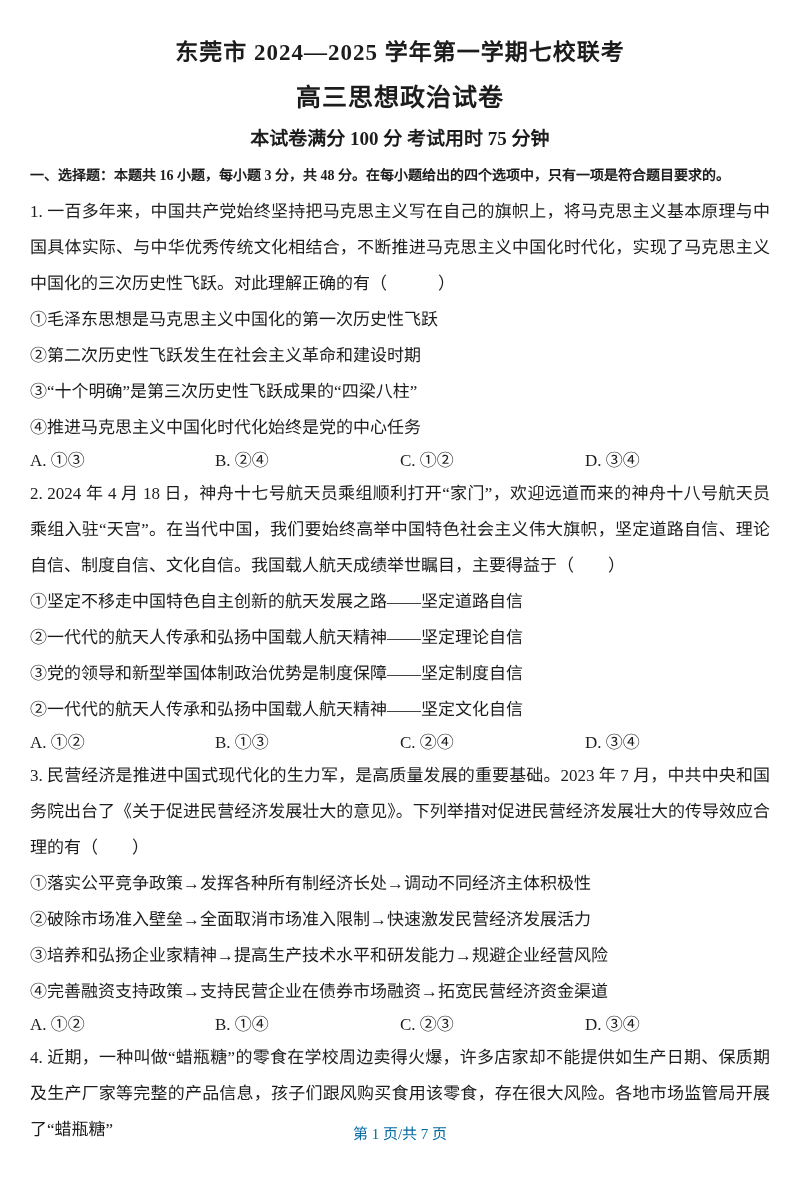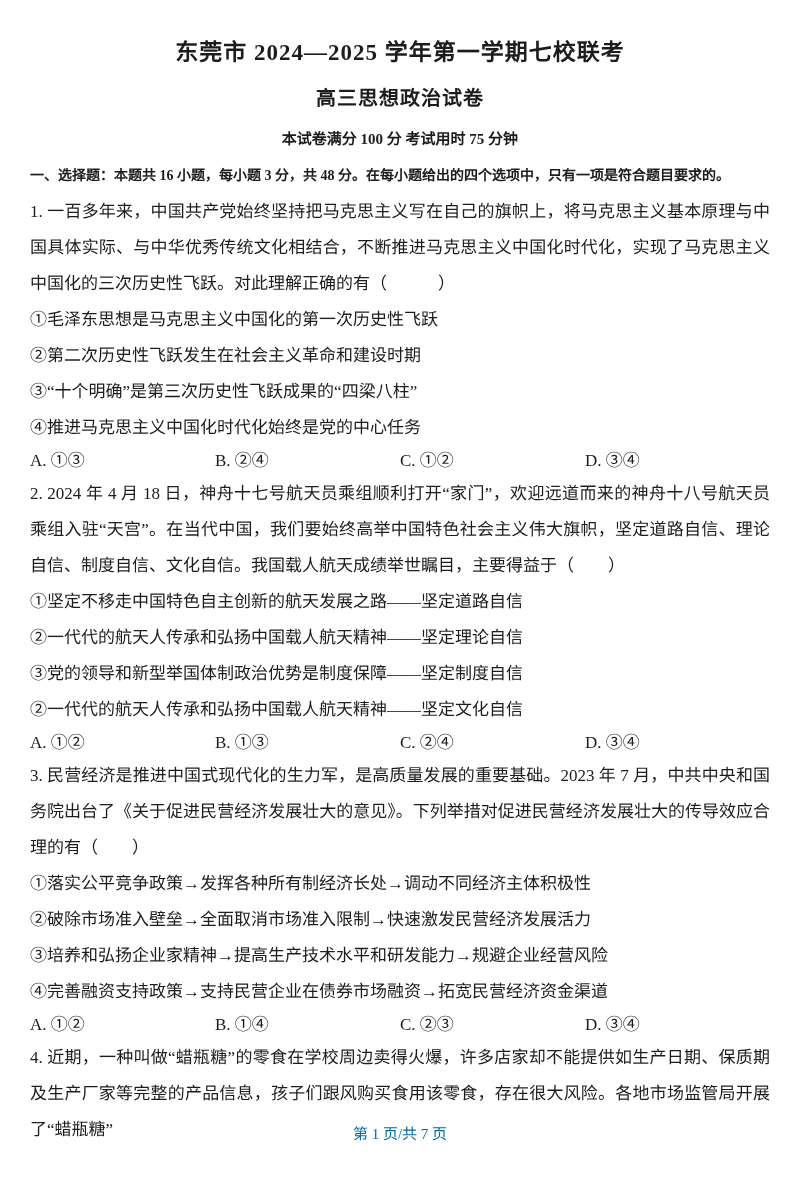--- a/index.html
+++ b/index.html
@@ -24,29 +24,29 @@
   }
   .title-line1 {
     font-size: 23px;
     font-weight: bold;
     text-align: center;
     letter-spacing: 1px;
     margin: 0 0 15px 0;
     line-height: 30px;
   }
   .title-line2 {
-    font-size: 20px;
+    font-size: 25px;
     font-weight: bold;
     text-align: center;
     letter-spacing: 1px;
     margin: 0 0 13px 0;
     line-height: 30px;
   }
   .paper-meta {
-    font-size: 15px;
+    font-size: 19px;
     font-weight: bold;
     text-align: center;
     margin: 0 0 6px 0;
     line-height: 26px;
   }
   .section-intro {
     font-size: 14px;
     font-weight: bold;
     line-height: 36px;
     margin: 0;

